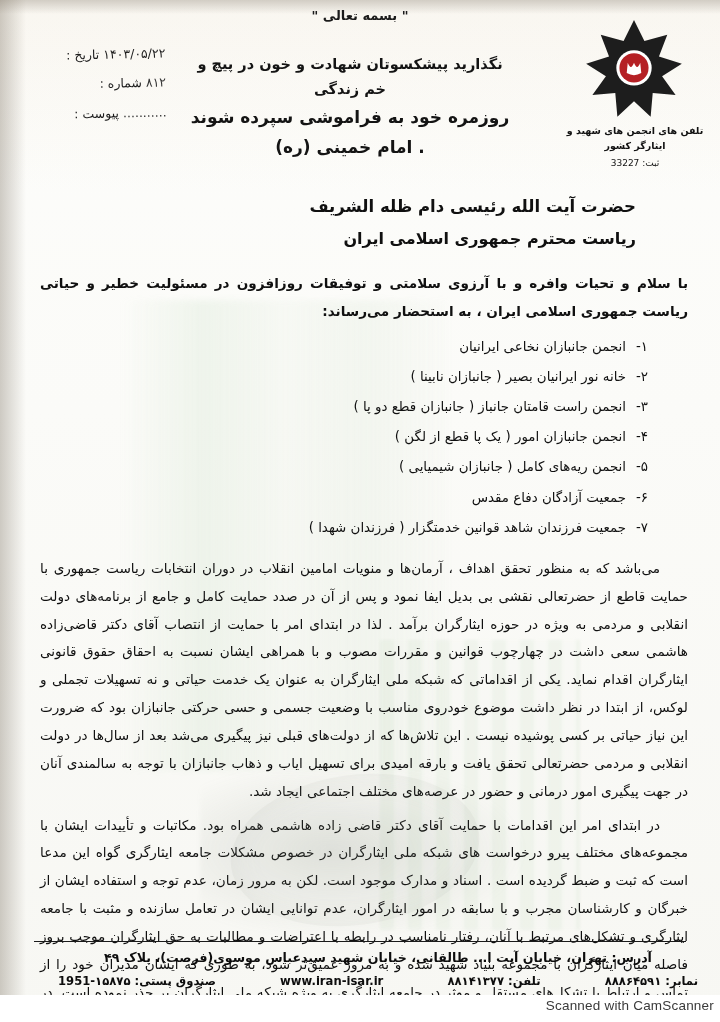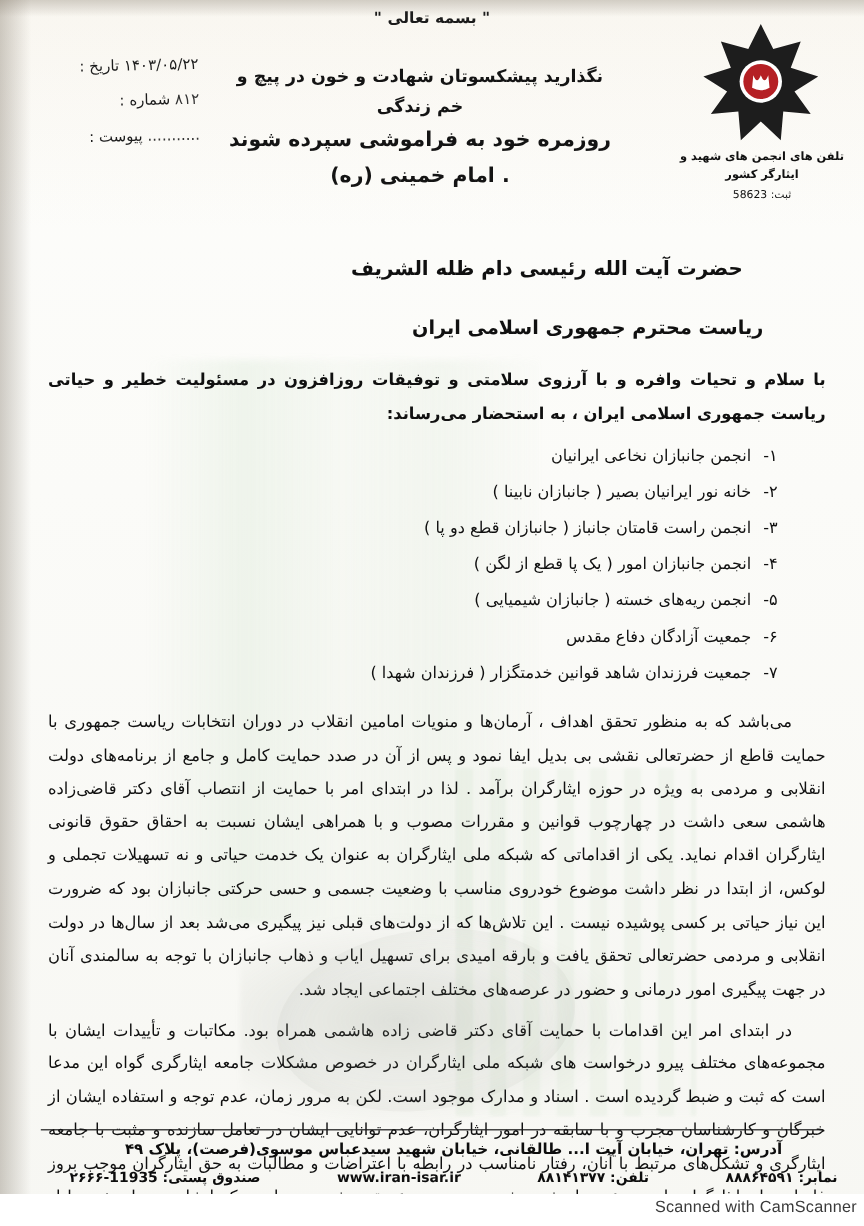--- a/index.html
+++ b/index.html
@@ -79,21 +79,21 @@
     position:absolute;left:0;top:146px;width:150px;text-align:center;
     font-size:9px;color:#111;
   }
 
   
   .body{
     position:absolute;left:40px;top:190px;width:648px;
     direction:rtl;text-align:right;color:#101010;
   }
   .addr-line{
-    font-size:16.5px;font-weight:bold;line-height:2.0;margin:17px;
+    font-size:16.5px;font-weight:bold;line-height:2.0;margin:0;
     padding-right:52px;
   }
   .addr-line2{
     font-size:16px;font-weight:bold;line-height:2.0;margin:0 0 15px 0;
     padding-right:52px;
   }
   p.para{
     font-size:13.6px;line-height:2.05;margin:0 0 6px 0;
     text-align:justify;text-justify:inter-word;
   }
@@ -183,56 +183,56 @@
     <div class="logo-wrap">
       <svg class="logo-star" viewBox="0 0 100 100">
         <g fill="#1d1d1d">
           <path d="M50 2 L60 22 L82 16 L74 37 L96 44 L77 56 L90 74 L68 72 L66 95 L50 80 L34 95 L32 72 L10 74 L23 56 L4 44 L26 37 L18 16 L40 22 Z"></path>
         </g>
         <circle cx="50" cy="48" r="17" fill="#ffffff"></circle>
         <circle cx="50" cy="48" r="14" fill="#b52025"></circle>
         <path d="M44 43 q3 8 6 0 q3 8 6 0 l1 10 q-7 4 -14 0 z" fill="#ffffff"></path>
       </svg>
       <div class="logo-cap">تلفن های انجمن های شهید و ایثارگر کشور</div>
-      <div class="logo-reg">ثبت: 58623</div>
+      <div class="logo-reg">ثبت: 33227</div>
     </div>
   </div>
 
   <div class="body">
 
     <div class="addr-line">حضرت آیت الله رئیسی دام ظله الشریف</div>
     <div class="addr-line2">ریاست محترم جمهوری اسلامی ایران</div>
 
     <p class="para lede">با سلام و تحیات وافره و با آرزوی سلامتی و توفیقات روزافزون در مسئولیت خطیر و حیاتی ریاست جمهوری اسلامی ایران ، به استحضار می‌رساند:</p>
 
 
     <ol class="items">
       <li><span class="num">۱-</span><span>انجمن جانبازان نخاعی ایرانیان</span></li>
       <li><span class="num">۲-</span><span>خانه نور ایرانیان بصیر ( جانبازان نابینا )</span></li>
       <li><span class="num">۳-</span><span>انجمن راست قامتان جانباز ( جانبازان قطع دو پا )</span></li>
       <li><span class="num">۴-</span><span>انجمن جانبازان امور ( یک پا قطع از لگن )</span></li>
-      <li><span class="num">۵-</span><span>انجمن ریه‌های خسته ( جانبازان شیمیایی )</span></li>
+      <li><span class="num">۵-</span><span>انجمن ریه‌های کامل ( جانبازان شیمیایی )</span></li>
       <li><span class="num">۶-</span><span>جمعیت آزادگان دفاع مقدس</span></li>
       <li><span class="num">۷-</span><span>جمعیت فرزندان شاهد قوانین خدمتگزار ( فرزندان شهدا )</span></li>
     </ol>
 
     <p class="para ind">می‌باشد که به منظور تحقق اهداف ، آرمان‌ها و منویات امامین انقلاب در دوران انتخابات ریاست جمهوری با حمایت قاطع از حضرتعالی نقشی بی بدیل ایفا نمود و پس از آن در صدد حمایت کامل و جامع از برنامه‌های دولت انقلابی و مردمی به ویژه در حوزه ایثارگران برآمد . لذا در ابتدای امر با حمایت از انتصاب آقای دکتر قاضی‌زاده هاشمی سعی داشت در چهارچوب قوانین و مقررات مصوب و با همراهی ایشان نسبت به احقاق حقوق قانونی ایثارگران اقدام نماید. یکی از اقداماتی که شبکه ملی ایثارگران به عنوان یک خدمت حیاتی و نه تسهیلات تجملی و لوکس، از ابتدا در نظر داشت موضوع خودروی مناسب با وضعیت جسمی و حسی حرکتی جانبازان بود که ضرورت این نیاز حیاتی بر کسی پوشیده نیست . این تلاش‌ها که از دولت‌های قبلی نیز پیگیری می‌شد بعد از سال‌ها در دولت انقلابی و مردمی حضرتعالی تحقق یافت و بارقه امیدی برای تسهیل ایاب و ذهاب جانبازان با توجه به سالمندی آنان در جهت پیگیری امور درمانی و حضور در عرصه‌های مختلف اجتماعی ایجاد شد.</p>
     <p class="para ind blk">در ابتدای امر این اقدامات با حمایت آقای دکتر قاضی زاده هاشمی همراه بود. مکاتبات و تأییدات ایشان با مجموعه‌های مختلف پیرو درخواست های شبکه ملی ایثارگران در خصوص مشکلات جامعه ایثارگری گواه این مدعا است که ثبت و ضبط گردیده است . اسناد و مدارک موجود است. لکن به مرور زمان، عدم توجه و استفاده ایشان از خبرگان و کارشناسان مجرب و با سابقه در امور ایثارگران، عدم توانایی ایشان در تعامل سازنده و مثبت با جامعه ایثارگری و تشکل‌های مرتبط با آنان، رفتار نامناسب در رابطه با اعتراضات و مطالبات به حق ایثارگران موجب بروز فاصله میان ایثارگران با مجموعه بنیاد شهید شده و به مرور عمیق‌تر شود، به طوری که ایشان مدیران خود را از تماس و ارتباط با تشکل‌های مستقل و موثر در جامعه ایثارگری به ویژه شبکه ملی ایثارگران بر حذر نموده است. در ارتباط با دولت</p>
   </div>
 
   <div class="smudge"></div>
   <div class="smudge2"></div>
 
   <div class="rule"></div>
   <div class="footer">
     <div class="f1">آدرس: تهران، خیابان آیت ا... طالقانی، خیابان شهید سیدعباس موسوی(فرصت)، پلاک ۴۹</div>
     <div class="f2">
       <span>نمابر: ۸۸۸۶۴۵۹۱</span>
       <span>تلفن: ۸۸۱۴۱۳۷۷</span>
       <span>www.iran-isar.ir</span>
-      <span>صندوق پستی: 11935-۲۶۶۶</span>
+      <span>صندوق پستی: ۱۵۸۷۵-1951</span>
     </div>
   </div>
 
   <div class="scanbar"></div>
   <div class="scantext">Scanned with CamScanner</div>
 
 </div>
 
 </body></html>

